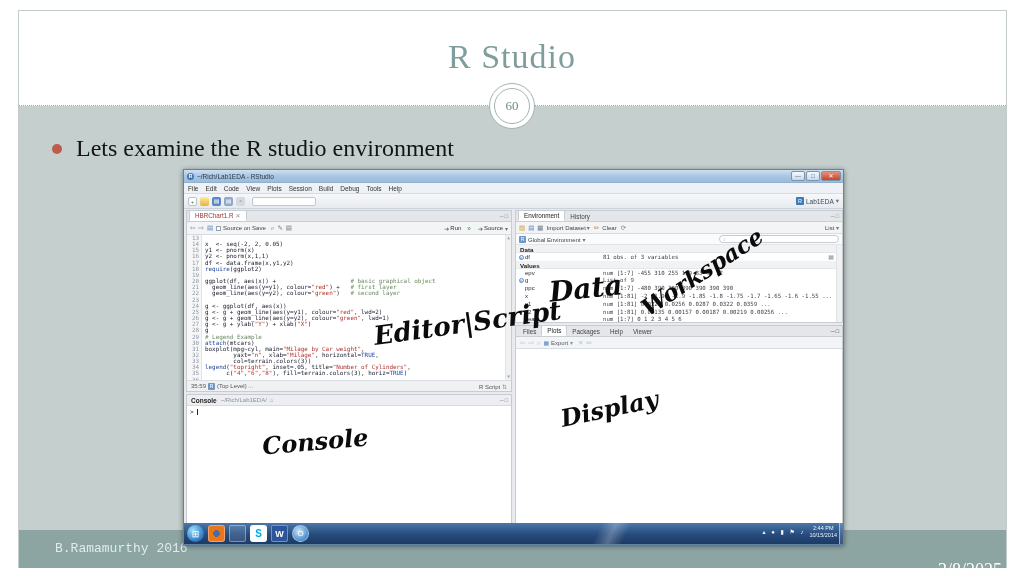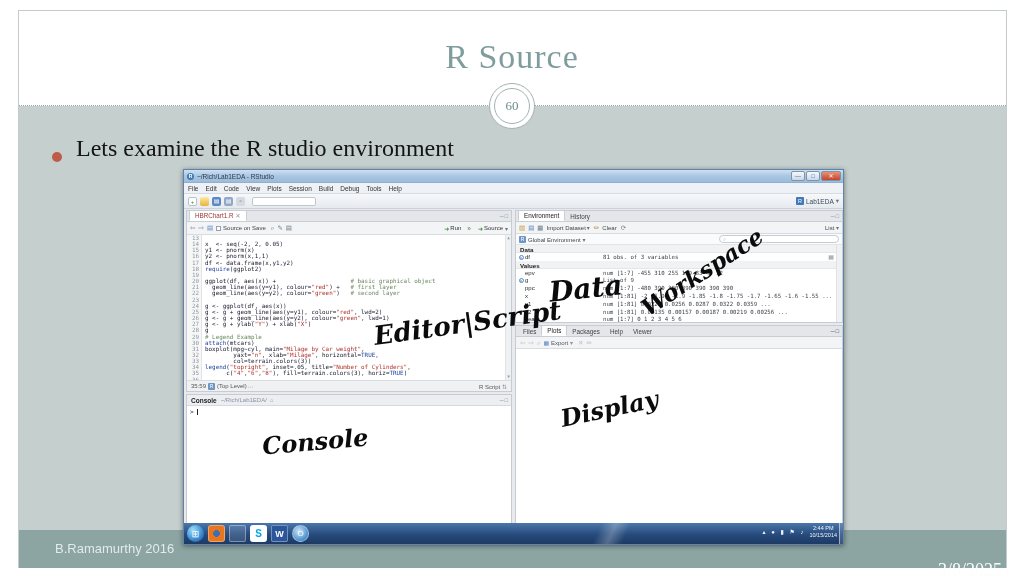--- a/index.html
+++ b/index.html
@@ -14,24 +14,24 @@
                  font-family:"Liberation Serif",serif; font-size:34px; color:#7e9d9c; letter-spacing:1px; }
   .dotted-line { position:absolute; left:19px; top:105px; width:987px; height:0;
                  border-top:1px dotted #9aa8a8; }
   .body-band   { position:absolute; left:19px; top:106px; width:987px; height:424px; background:#c4cfce; }
   .footer-band { position:absolute; left:19px; top:530px; width:987px; height:38px; background:#8ca4a2; }
   .num-circle-outer { position:absolute; left:489px; top:83px; width:46px; height:46px; border-radius:50%;
                  background:#fff; border:1px solid #a3b2b2; display:flex; align-items:center; justify-content:center; }
   .num-circle-inner { width:36px; height:36px; border-radius:50%; border:1px solid #a3b2b2;
                  display:flex; align-items:center; justify-content:center;
                  font-family:"Liberation Serif",serif; font-size:13px; color:#6d8b8a; }
-  .bullet-row { position:absolute; left:52px; top:135px; display:flex; align-items:flex-end; }
+  .bullet-row { position:absolute; left:52px; top:135px; display:flex; align-items:center; }
   .bullet-dot { width:10px; height:10px; border-radius:50%; background:#bf5b49; margin-right:14px; }
   .bullet-text { font-family:"Liberation Serif",serif; font-size:24px; color:#141414; }
-  .footer-left { position:absolute; left:55px; top:541px; font-family:Liberation Sans, sans-serif;
+  .footer-left { position:absolute; left:55px; top:541px; font-family:Liberation Mono, monospace;
                  font-size:13px; color:#e2ebeb; }
   .footer-right { position:absolute; right:22px; top:560px; font-family:Liberation Serif, serif;
                  font-size:18px; color:#fdfdfd; }
 
   
   .rs-window { position:absolute; left:183px; top:169px; width:661px; height:376px;
                background:#e8eaed; box-shadow:0 1px 5px rgba(0,0,0,.45);
                border:1px solid #5f83ab; font-size:7px; color:#333; }
   .rs-titlebar { position:absolute; left:0; top:0; width:100%; height:13px;
                background:linear-gradient(#cfe1f3,#a9c6e2 50%,#9dbcdb);
@@ -145,21 +145,21 @@
 
   
   .annot { position:absolute; font-family:"DejaVu Serif",serif; font-style:italic; font-weight:bold;
            color:#0b0b0b; pointer-events:none; white-space:nowrap; }
 </style>
 </head>
 <body>
 
 <div class="slide-frame"></div>
 <div class="header-band"></div>
-<div class="slide-title">R Source</div>
+<div class="slide-title">R Studio</div>
 <div class="dotted-line"></div>
 <div class="body-band"></div>
 <div class="footer-band"></div>
 <div class="num-circle-outer">
   <div class="num-circle-inner">60</div>
 </div>
 <div class="bullet-row">
   <div class="bullet-dot"></div>
   <div class="bullet-text">Lets examine the R studio environment</div>
 </div>

